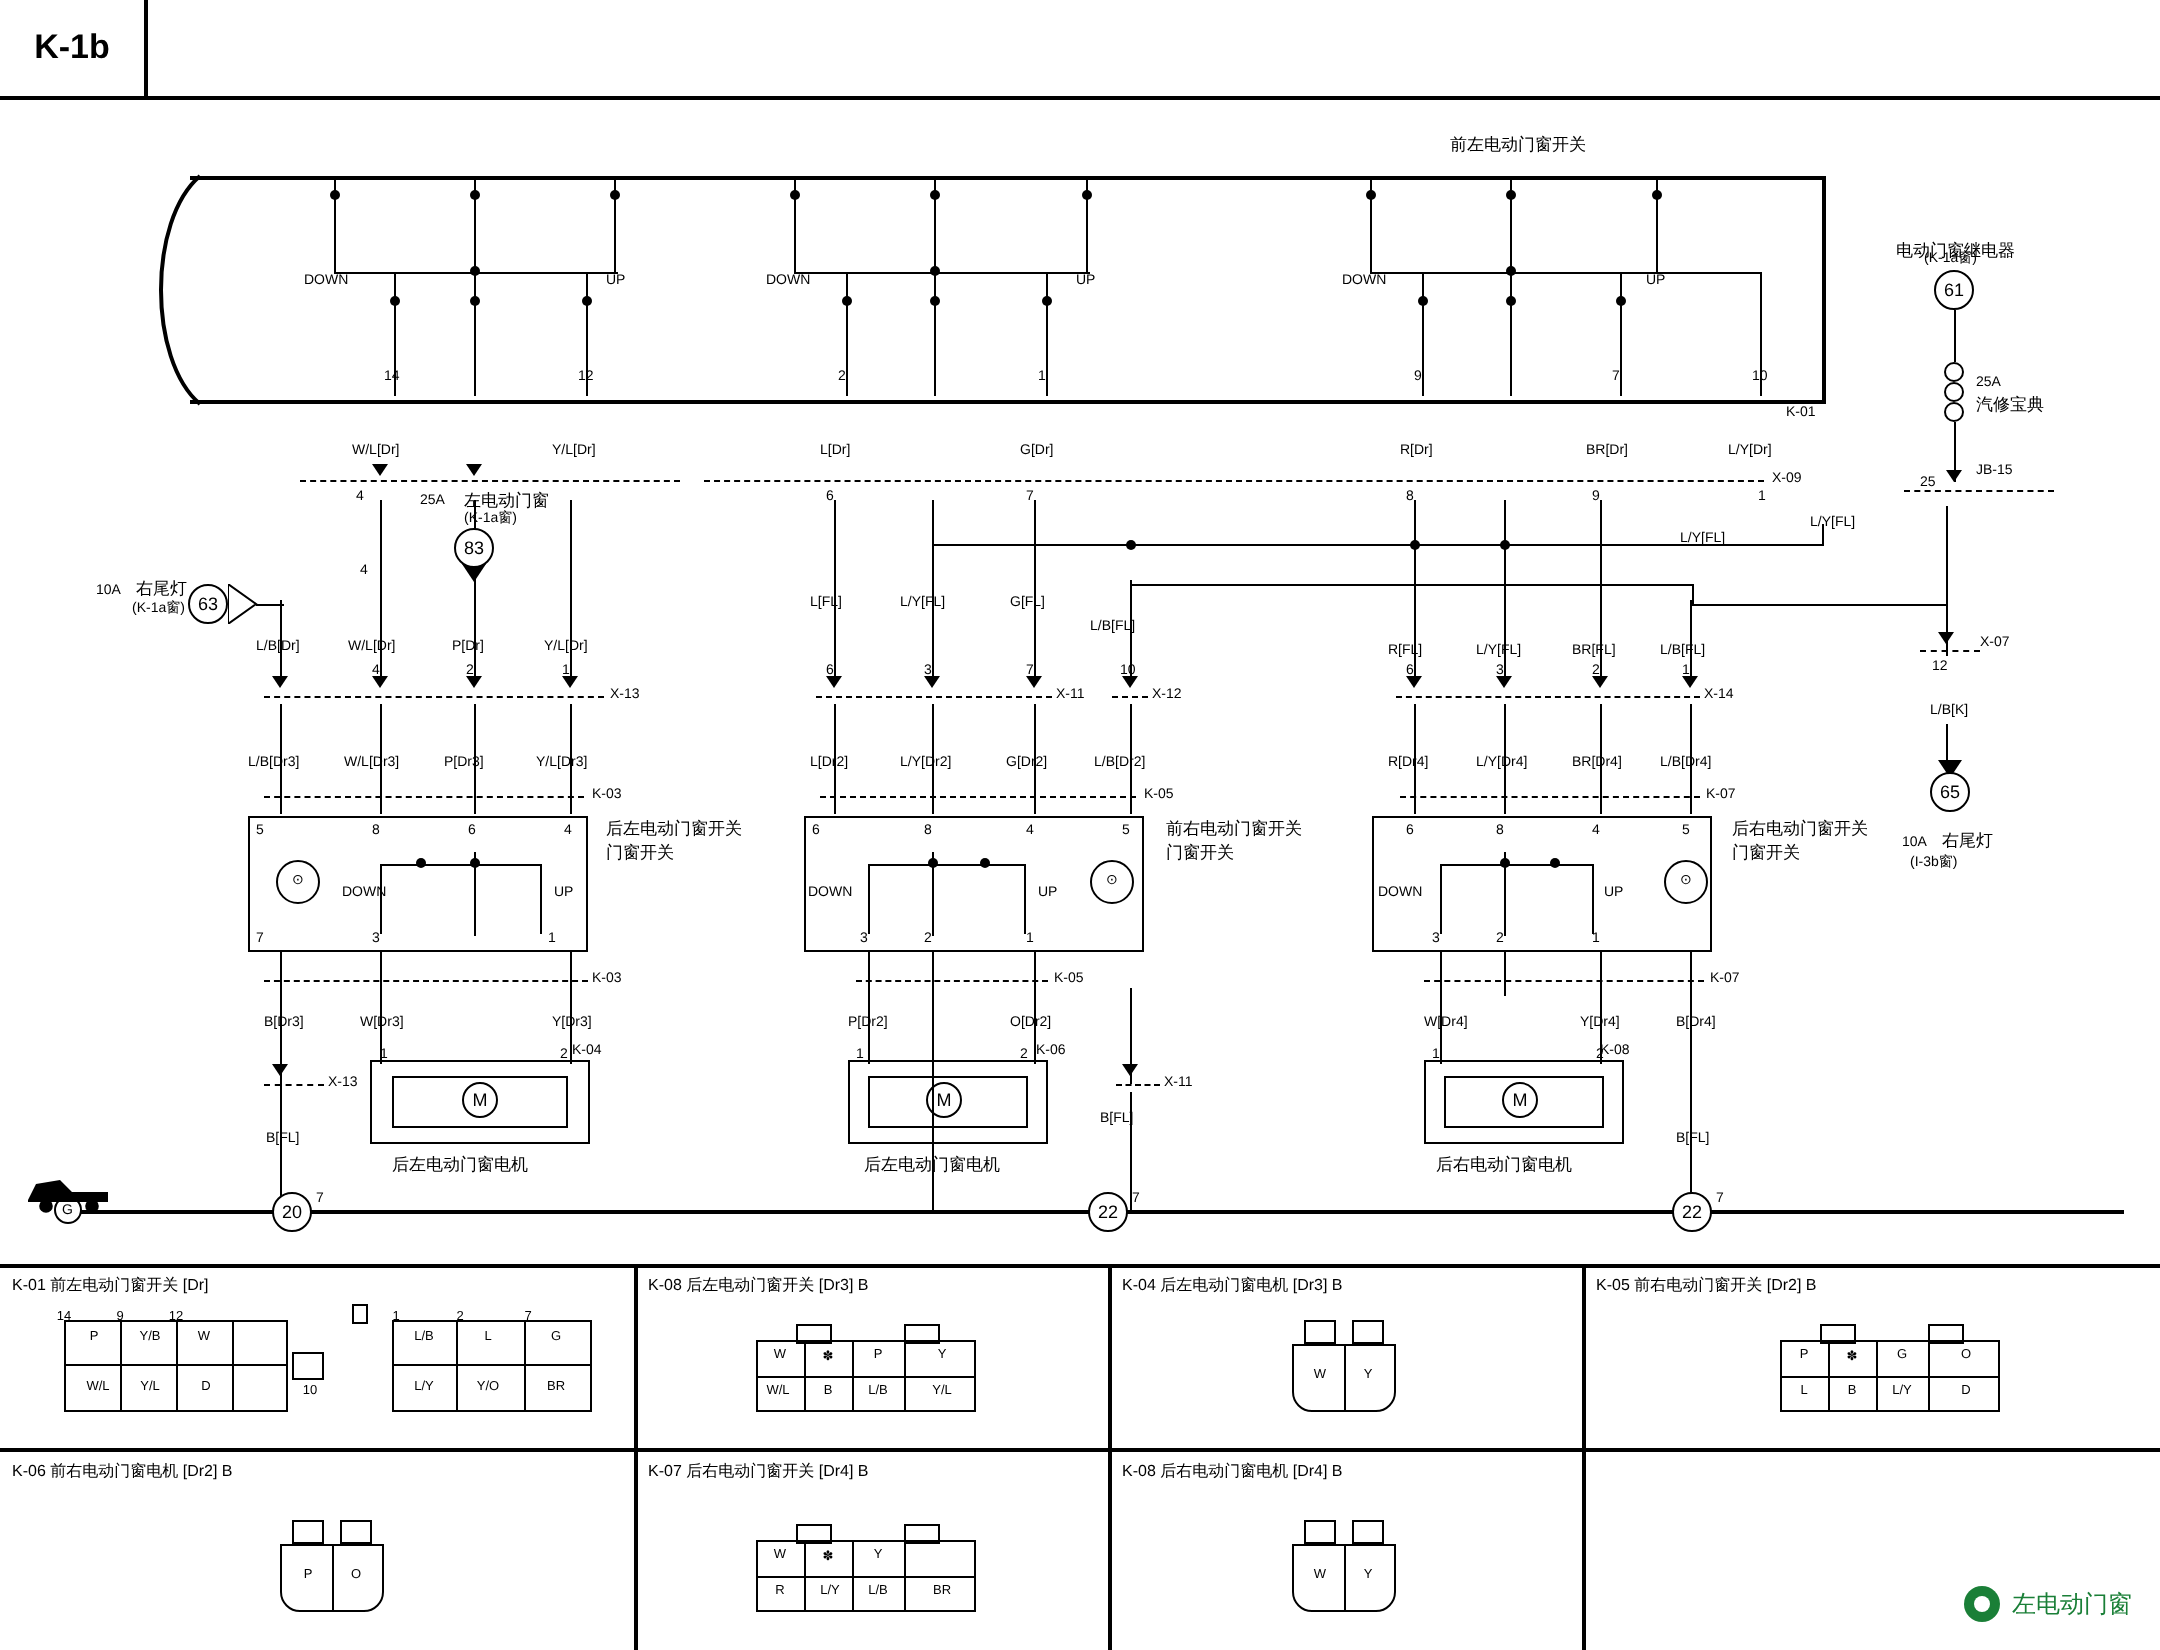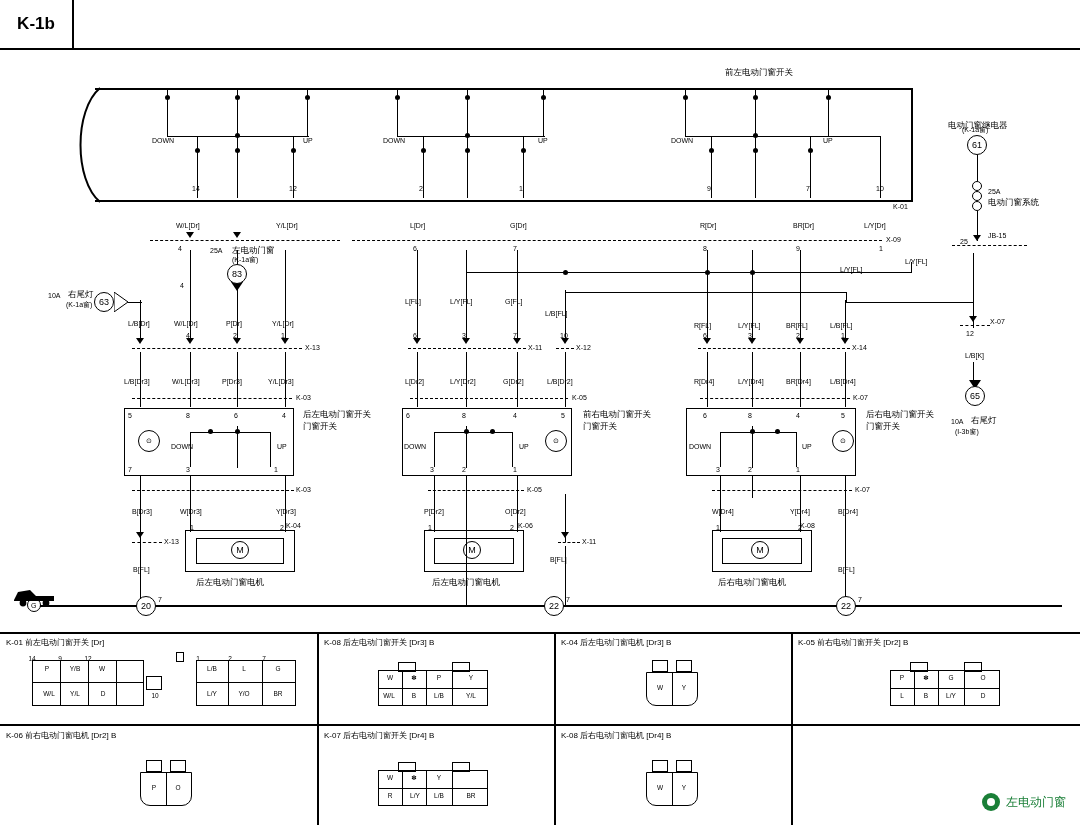--- a/index.html
+++ b/index.html
@@ -417,21 +417,21 @@
     <div class="lbl cn" style="left:948px;top:121px;">电动门窗继电器</div>
     <div class="lbl" style="left:962px;top:126px;">(K-1a窗)</div>
     <div class="node" style="left:967px;top:135px;">61</div>
     <div class="vline" style="left:977px;top:155px;height:26px;"></div>
 
     <div class="circ" style="left:972px;top:181px;width:10px;height:10px;"></div>
     <div class="circ" style="left:972px;top:191px;width:10px;height:10px;"></div>
     <div class="circ" style="left:972px;top:201px;width:10px;height:10px;"></div>
     <div class="vline" style="left:977px;top:211px;height:30px;"></div>
     <div class="lbl" style="left:988px;top:188px;">25A</div>
-    <div class="lbl cn" style="left:988px;top:198px;">电动门窗系统</div>
+    <div class="lbl cn" style="left:988px;top:198px;">汽修宝典</div>
     <div class="lbl" style="left:960px;top:238px;">25</div>
     <div class="lbl" style="left:988px;top:232px;">JB-15</div>
     <div class="dash" style="left:952px;top:245px;width:75px;"></div>
     <div class="arw" style="left:973px;top:235px;"></div>
 
     <div class="node-pin" style="left:231px;top:282px;"></div>
     <div class="node" style="left:227px;top:264px;">83</div>
 
     <div class="lbl" style="left:48px;top:292px;">10A</div>
     <div class="lbl cn" style="left:68px;top:290px;">右尾灯</div>

